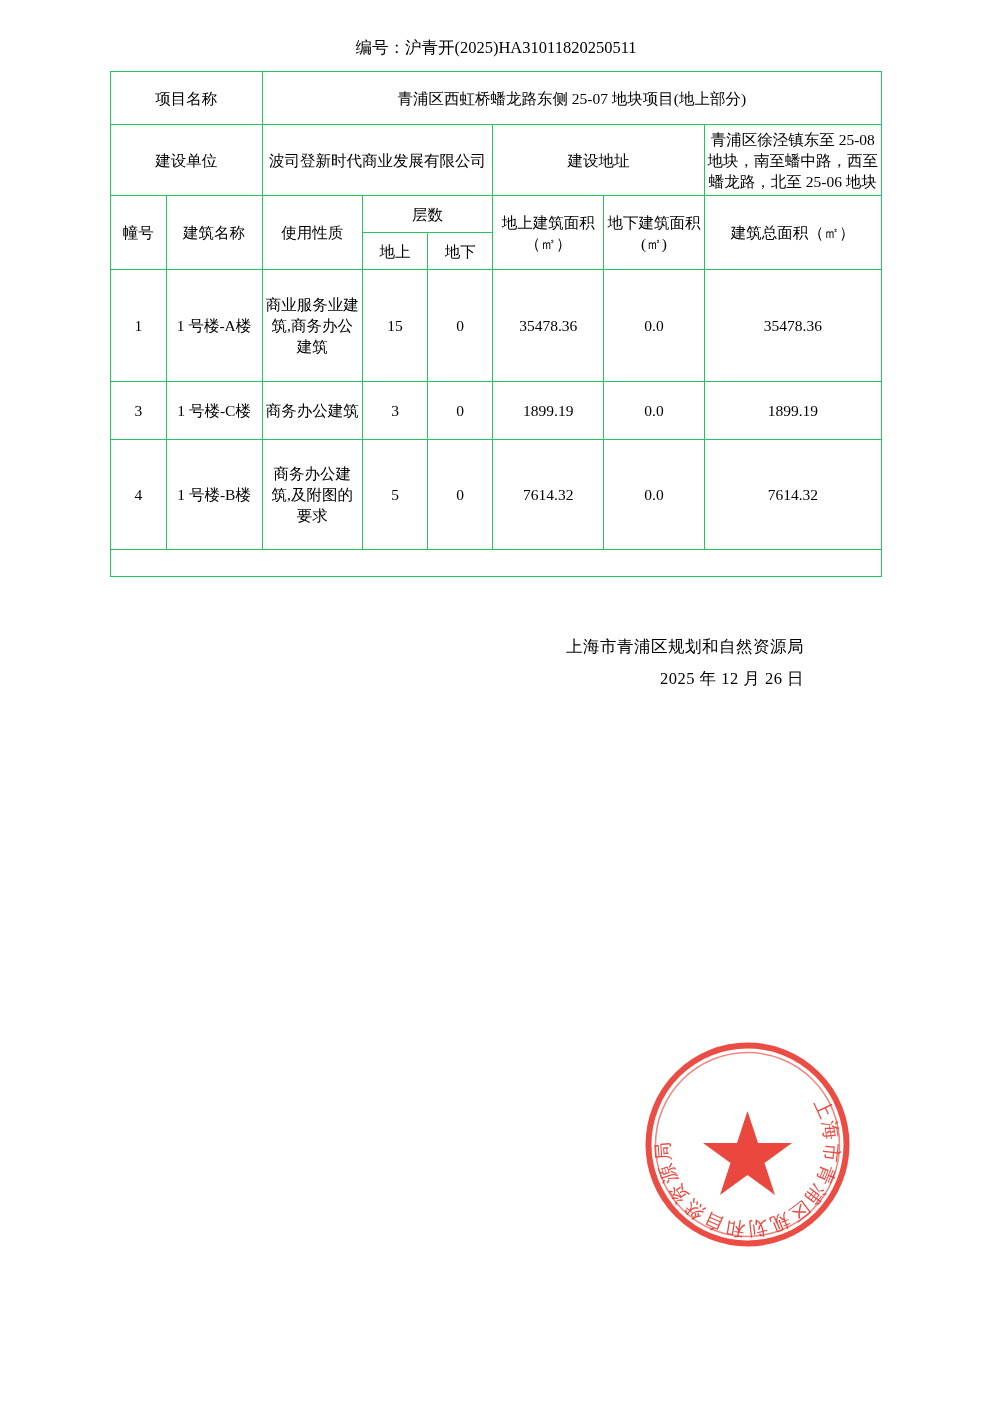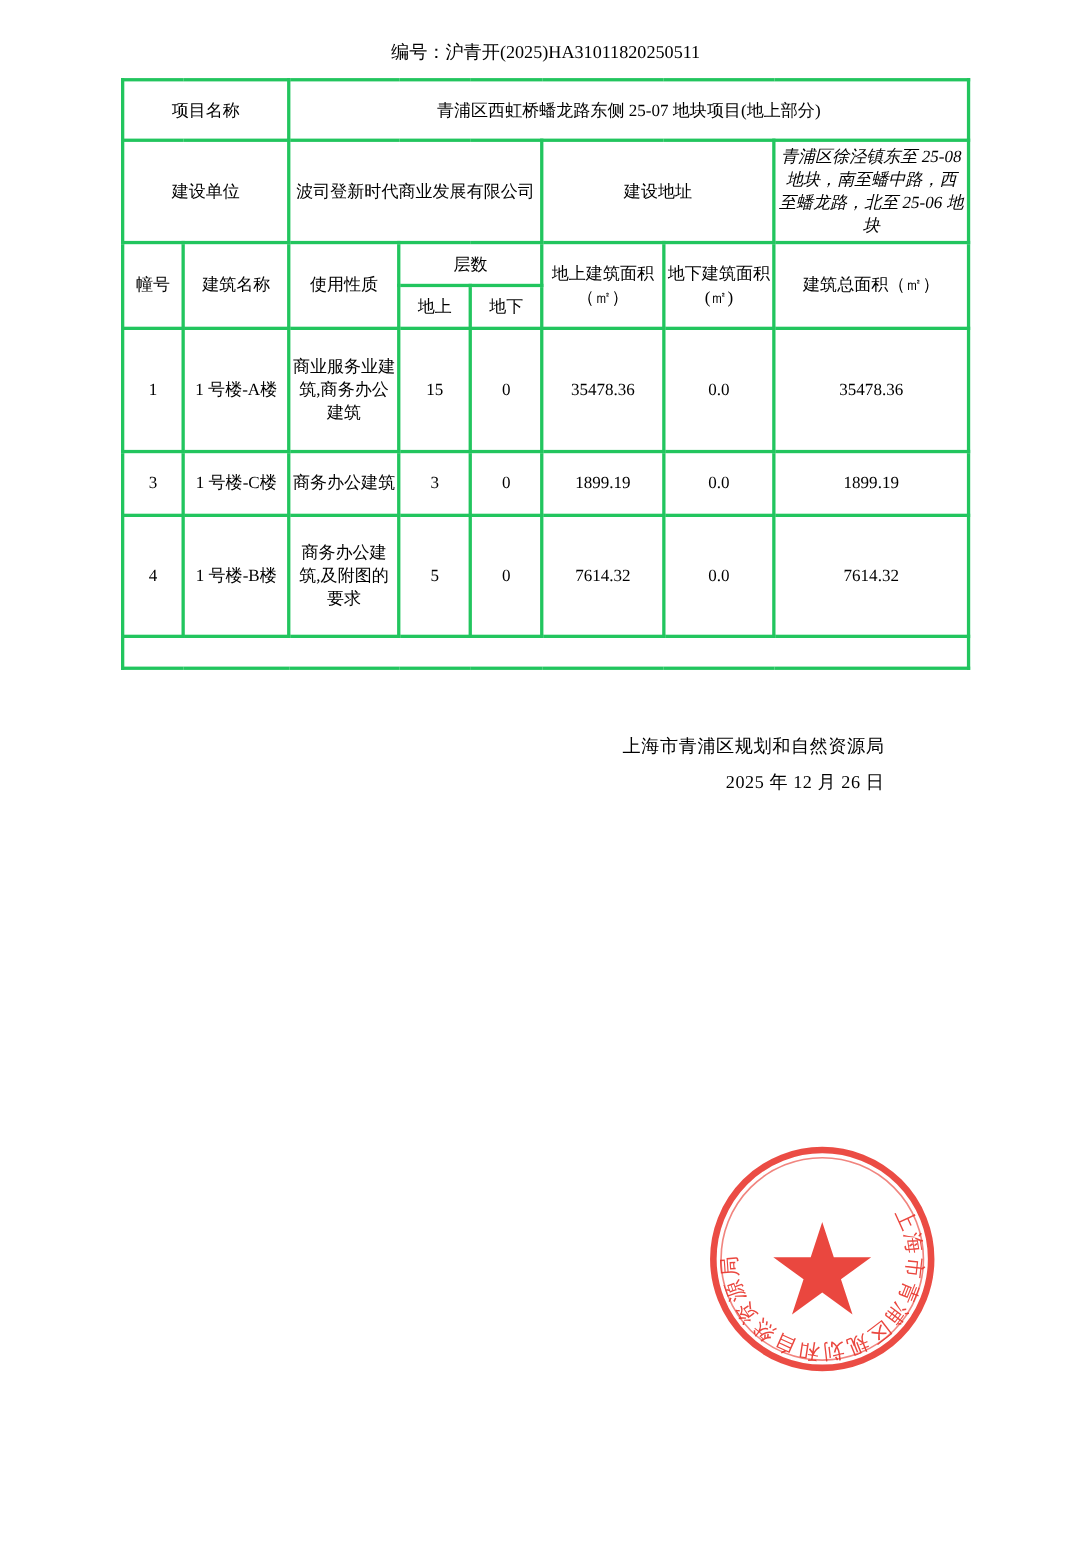--- a/index.html
+++ b/index.html
@@ -44,21 +44,21 @@
     text-indent: 36px;
     letter-spacing: 0.4px;
   }
   table.main {
     width: 772px;
     margin: 12px auto 0 auto;
     border-collapse: collapse;
     table-layout: fixed;
   }
   table.main td {
-    border: 3px solid #22c55e;
+    border: 1px solid #22c55e;
     font-size: 15.5px;
     text-align: center;
     vertical-align: middle;
     line-height: 21px;
     padding: 3px 2px;
     word-break: break-all;
   }
   .tall { height: 46px; }
   .spacer-row td {
     height: 20px;
@@ -80,21 +80,21 @@
   .footer div { letter-spacing: 0.5px; }
   .stamp {
     position: absolute;
     left: 640px;
     top: 1000px;
     width: 215px;
     height: 215px;
     pointer-events: none;
   }
   .small { font-size: 14.5px; }
-  .addr-cell { text-align: left; padding-left: 8px; font-size: 15px; line-height: 22px; font-style: italic;}
+  .addr-cell { text-align: left; padding-left: 8px; font-size: 15px; line-height: 22px;}
 </style>
 </head>
 <body>
 
 <div class="page">
 
 
   <div class="doc-number">编号：沪青开(2025)HA31011820250511</div>
 
 

